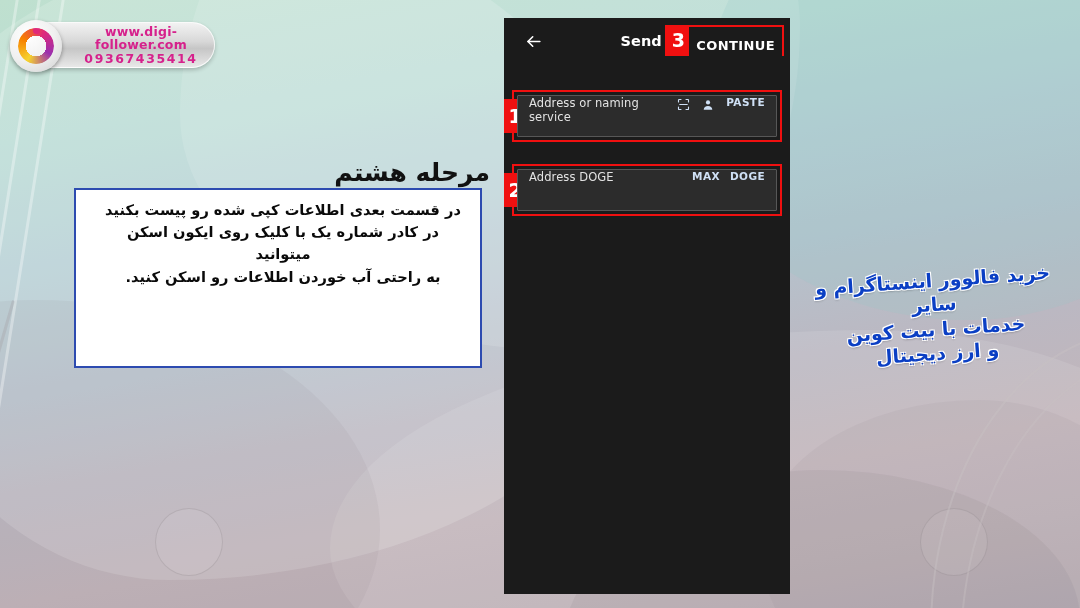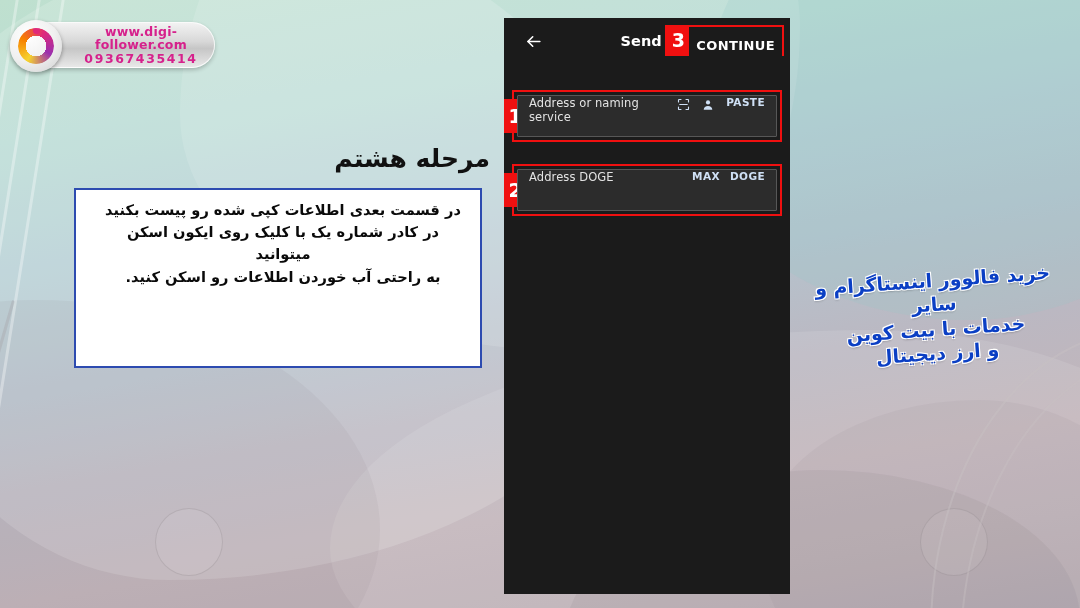--- a/index.html
+++ b/index.html
@@ -127,21 +127,21 @@
     font-family: "DejaVu Serif", serif;
   }
   #logo-mark .dot {
     position: absolute; left: 15px; top: -1px;
     width: 7px; height: 7px; border-radius: 50%; background: #e0297a;
   }
 
   
   #step-heading {
     position: absolute;
-    left: 240px; top: 144px;
+    left: 240px; top: 158px;
     width: 250px;
     text-align: right;
     direction: rtl;
     font-size: 25px;
     font-weight: 700;
     color: #111;
     font-family: "DejaVu Sans", sans-serif;
   }
 
   #instruction-box {

